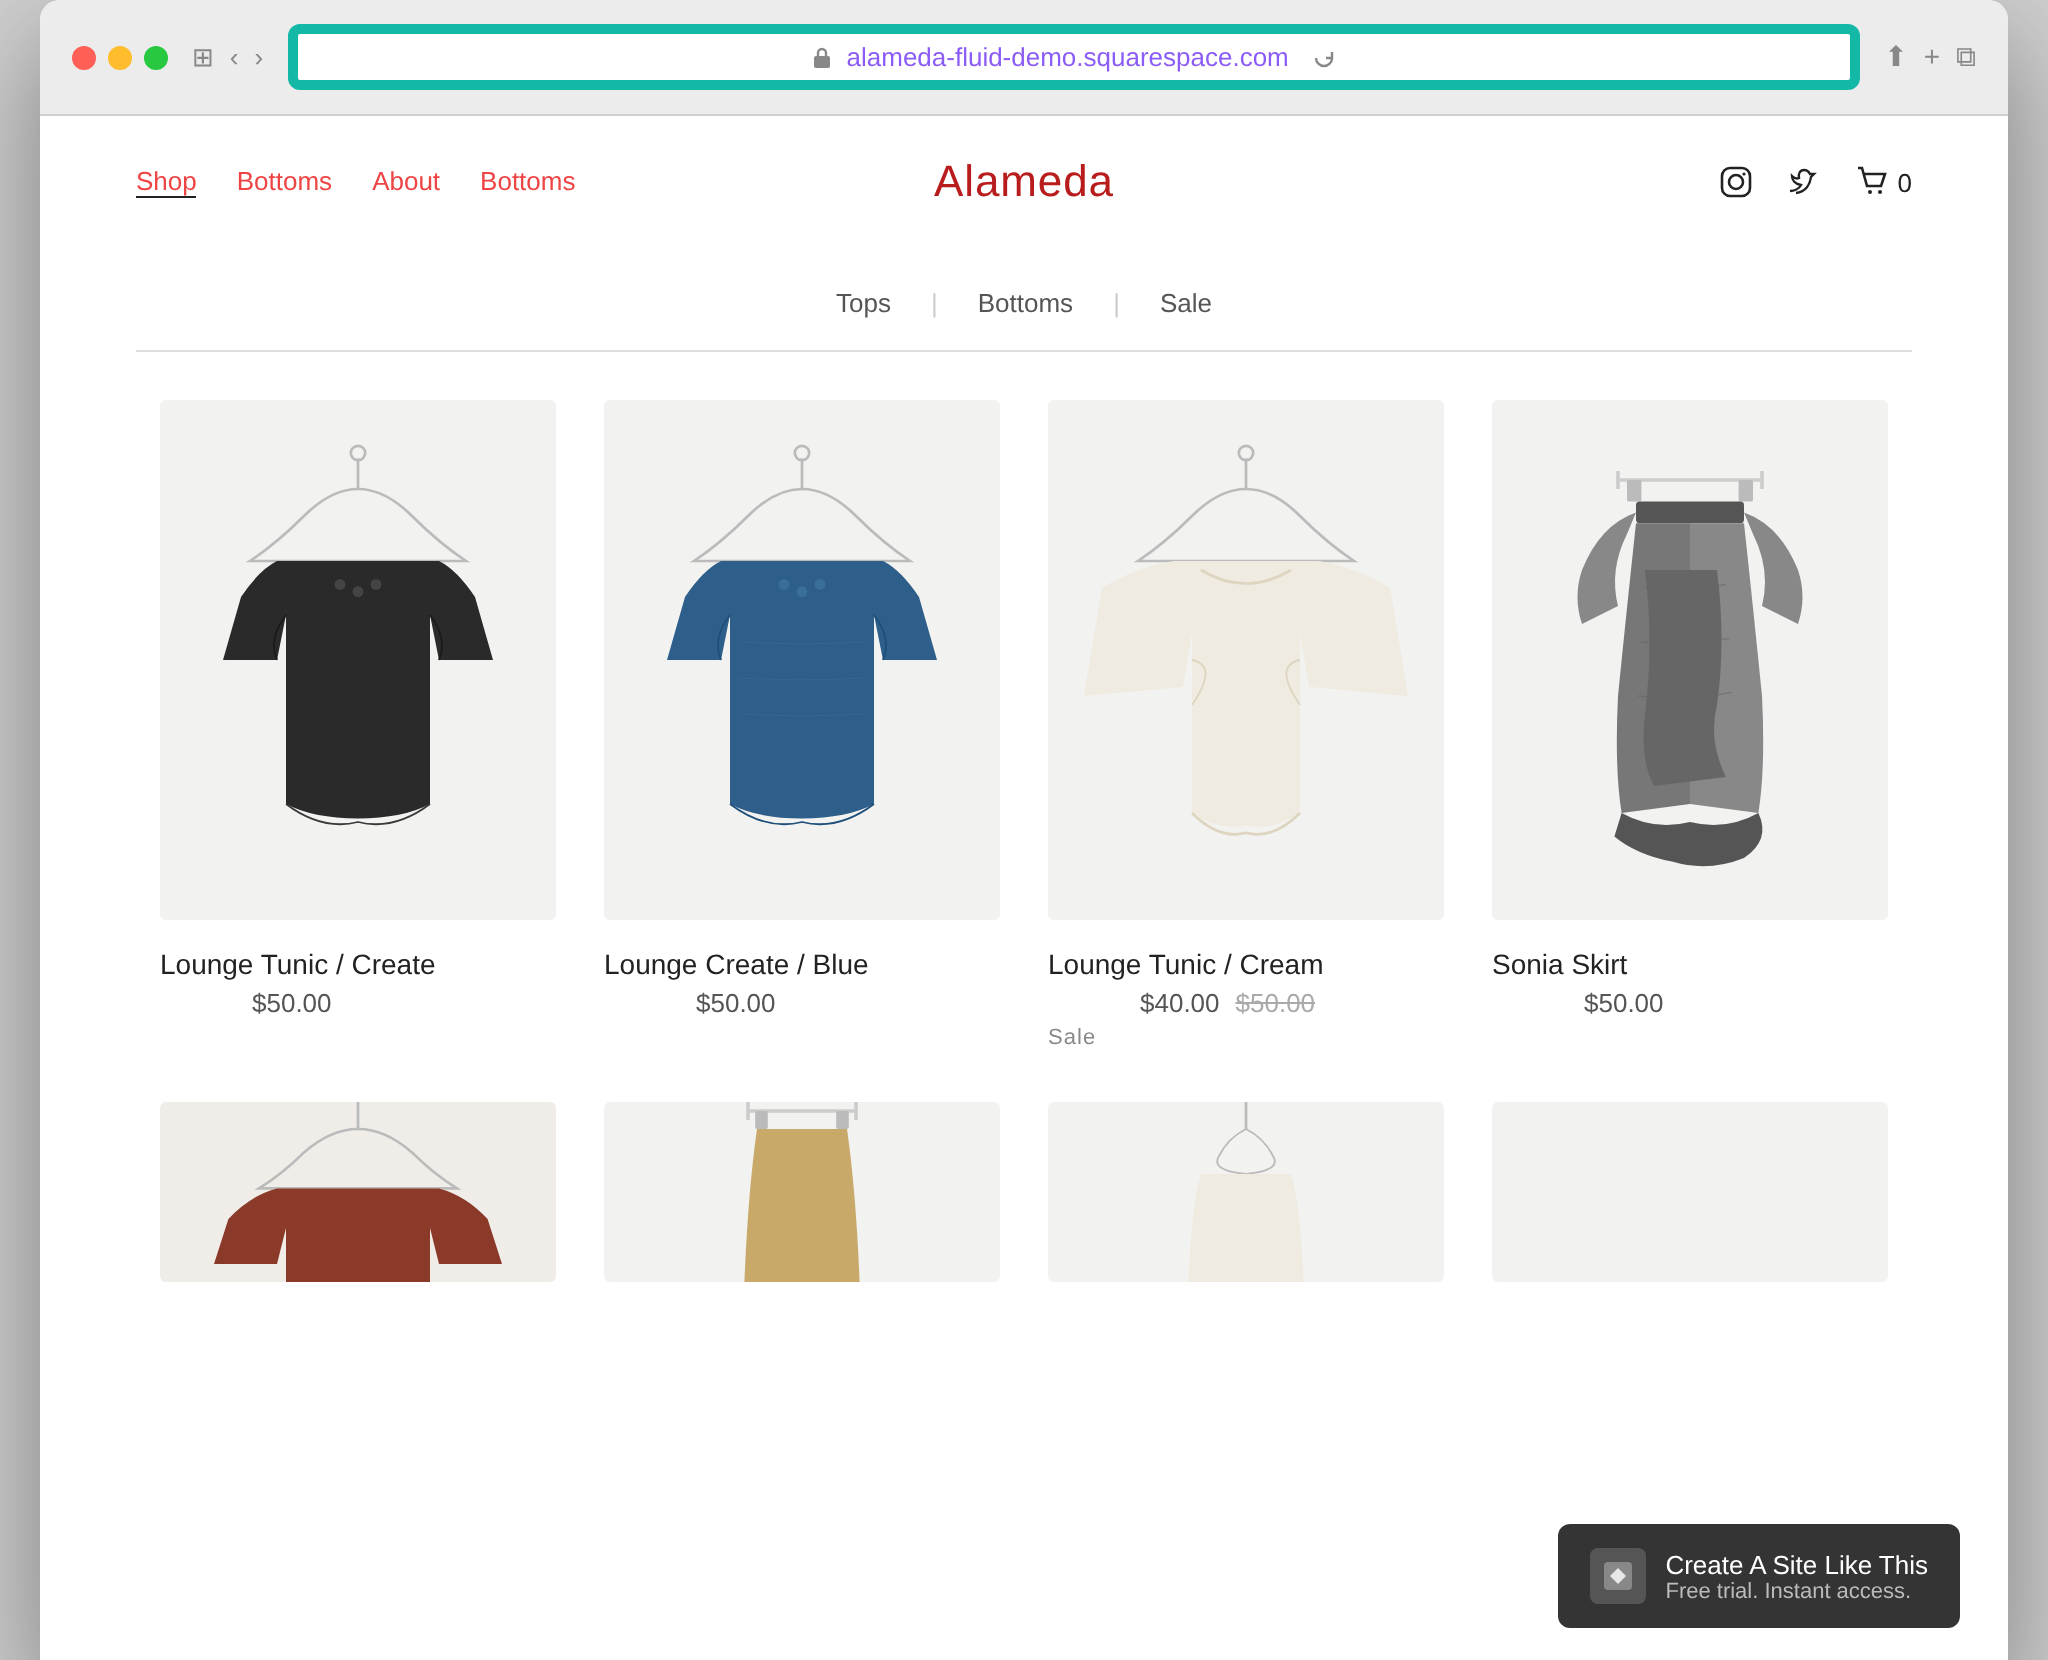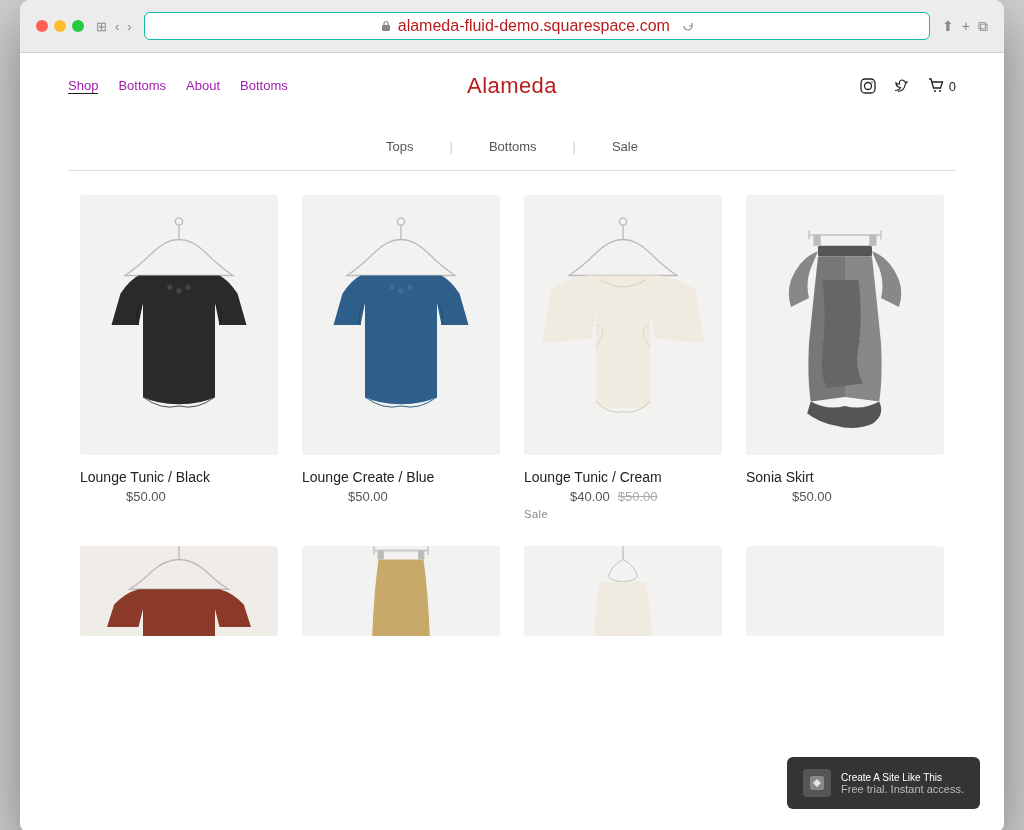--- a/index.html
+++ b/index.html
@@ -48,25 +48,25 @@
       display: flex;
       gap: 8px;
       align-items: center;
       color: #888;
       font-size: 13px;
     }
 
     .address-bar {
       flex: 1;
       background: white;
-      border: 1px solid #14b8a6;
+      border: 5px solid #14b8a6;
       border-radius: 6px;
       padding: 4px 12px;
-      font-size: 16px;
-      color: #b91c1c;
+      font-size: 13px;
+      color: #8b5cf6;
       text-align: center;
       display: flex;
       align-items: center;
       justify-content: center;
       gap: 6px;
     }
 
     .browser-actions {
       display: flex;
       gap: 8px;
@@ -88,21 +88,21 @@
     }
 
     .nav-links {
       display: flex;
       gap: 20px;
       font-size: 13px;
     }
 
     .nav-link {
       text-decoration: none;
-      color: #a21caf;
+      color: #ef4444;
       cursor: pointer;
     }
 
     .nav-link.active {
       border-bottom: 1px solid #222;
     }
 
     .site-title {
       position: absolute;
       left: 50%;
@@ -127,21 +127,21 @@
       font-size: 13px;
       color: #222;
       cursor: pointer;
     }
 
     
     .filter-section {
       display: flex;
       justify-content: center;
       align-items: center;
-      gap: 36px;
+      gap: 20px;
       padding: 20px 0 16px;
       font-size: 13px;
       color: #555;
     }
 
     .filter-divider {
       color: #ccc;
     }
 
     .filter-tab {
@@ -257,21 +257,21 @@
       width: 28px;
       height: 28px;
       background: #555;
       border-radius: 4px;
       display: flex;
       align-items: center;
       justify-content: center;
     }
 
     .sq-text-title {
-      font-size: 10px;
+      font-size: 13px;
       font-weight: 500;
       color: white;
     }
 
     .sq-text-sub {
       font-size: 11px;
       color: #bbb;
     }
 
     .page-wrapper {
@@ -371,21 +371,21 @@
               <circle cx="100" cy="88" r="3" fill="#444"></circle>
               <circle cx="110" cy="92" r="3" fill="#444"></circle>
               <circle cx="120" cy="88" r="3" fill="#444"></circle>
 
               <path d="M70 105 Q60 118 65 130" stroke="#1a1a1a" stroke-width="1" fill="none"></path>
               <path d="M150 105 Q160 118 155 130" stroke="#1a1a1a" stroke-width="1" fill="none"></path>
 
               <path d="M70 210 Q90 225 110 220 Q130 225 150 210" stroke="#3a3a3a" stroke-width="1" fill="none"></path>
             </svg>
           </div>
-          <div class="product-name">Lounge Tunic / Black</div>
+          <div class="product-name">Lounge Tunic / Create</div>
           <div class="product-price-row">
             <span class="product-price">$50.00</span>
           </div>
         </div>
 
         <div class="product-card">
           <div class="product-image-container">
             <svg viewBox="0 0 220 260" class="product-svg">
 
               <line x1="110" y1="18" x2="110" y2="35" stroke="#bbb" stroke-width="1.5"></line>

